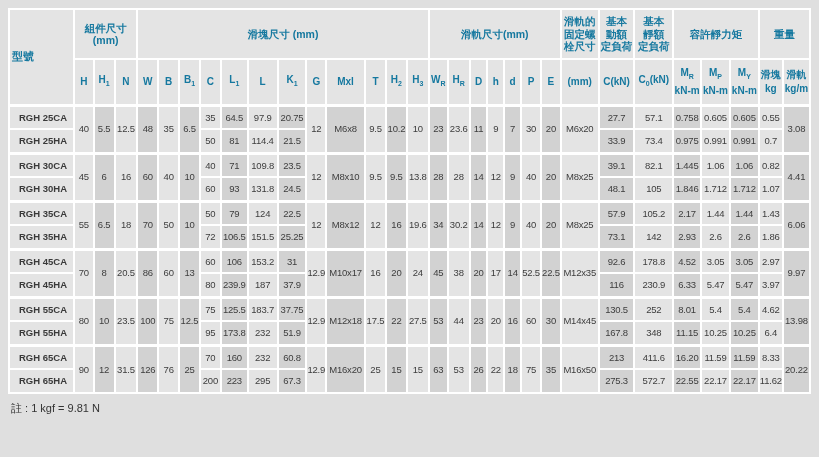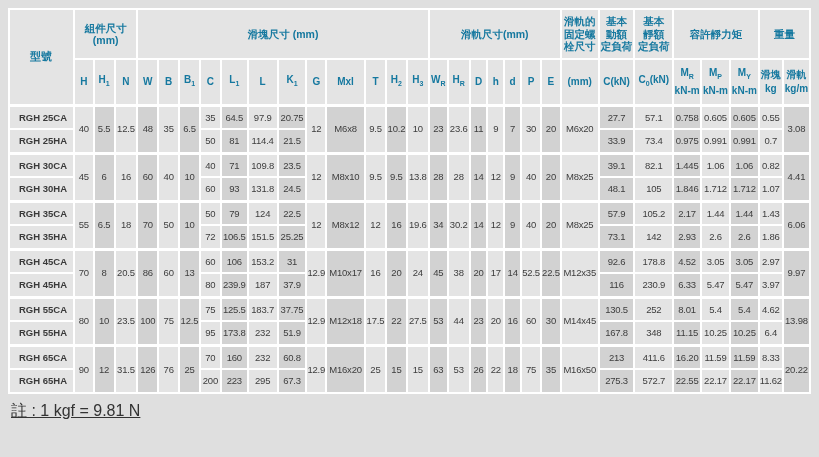--- a/index.html
+++ b/index.html
@@ -9,40 +9,40 @@
     font-family:"Liberation Sans", sans-serif;
   }
   .page { padding:8px 8px 0 8px; }
 
   table { border-collapse:collapse; table-layout:fixed; }
   td, th { border:2px solid #ffffff; overflow:hidden; padding:0; }
 
   thead th { background:#e4e4e4; color:#15789f; vertical-align:middle; text-align:center; }
   tr.h1 { height:50px; }
   tr.h2 { height:46px; }
-  .model-h { font-size:11px; font-weight:bold; text-align:left; padding-left:20px; }
+  .model-h { font-size:11px; font-weight:bold; text-align:left; padding-left:2px; }
   .ghead { font-size:10.5px; font-weight:bold; white-space:pre-line; line-height:12.5px; }
   .sub { font-size:10px; font-weight:bold; line-height:11px; }
   .sub sub { font-size:7px; }
   .sub .unit { margin-top:3px; font-weight:bold; }
 
   tbody tr { height:24px; }
   tbody td {
     font-size:9.5px; color:#3d3d3d; text-align:center;
     letter-spacing:-0.2px; line-height:1; vertical-align:middle;
   }
   td.model {
     text-align:left; padding-left:9px; font-weight:bold;
     font-size:9.5px; color:#3a3a3a; background:#e4e4e4; letter-spacing:0;
   }
   td.light { background:#e4e4e4; }
   td.dark  { background:#d2d2d2; }
   tr.gstart td { border-top-width:3px; }
 
-  .note { font-size:16px; color:#333333; margin:7px 0 0 3px;text-decoration:underline; }
+  .note { font-size:11px; color:#333333; margin:7px 0 0 3px; }
 </style>
 </head>
 <body>
 
 <div class="page">
   <table id="spec">
       <colgroup>
         <col style="width: 66px;">
         <col style="width: 20px;">
         <col style="width: 21px;">

